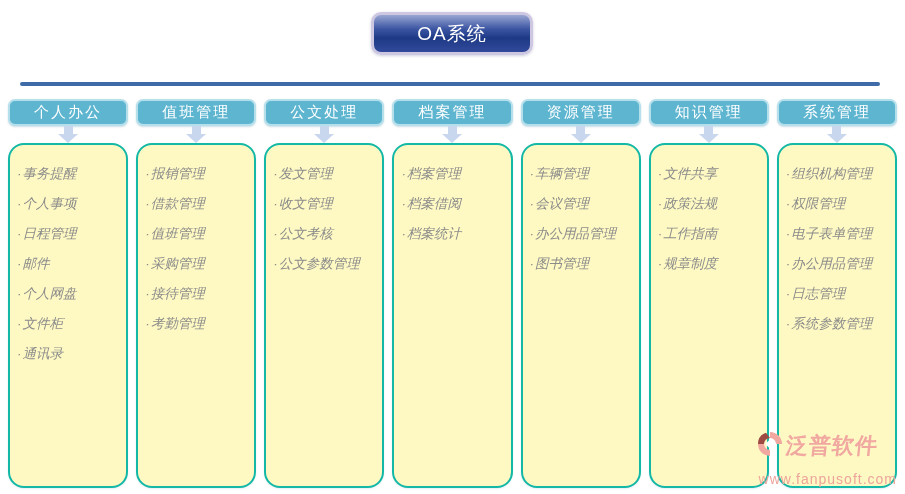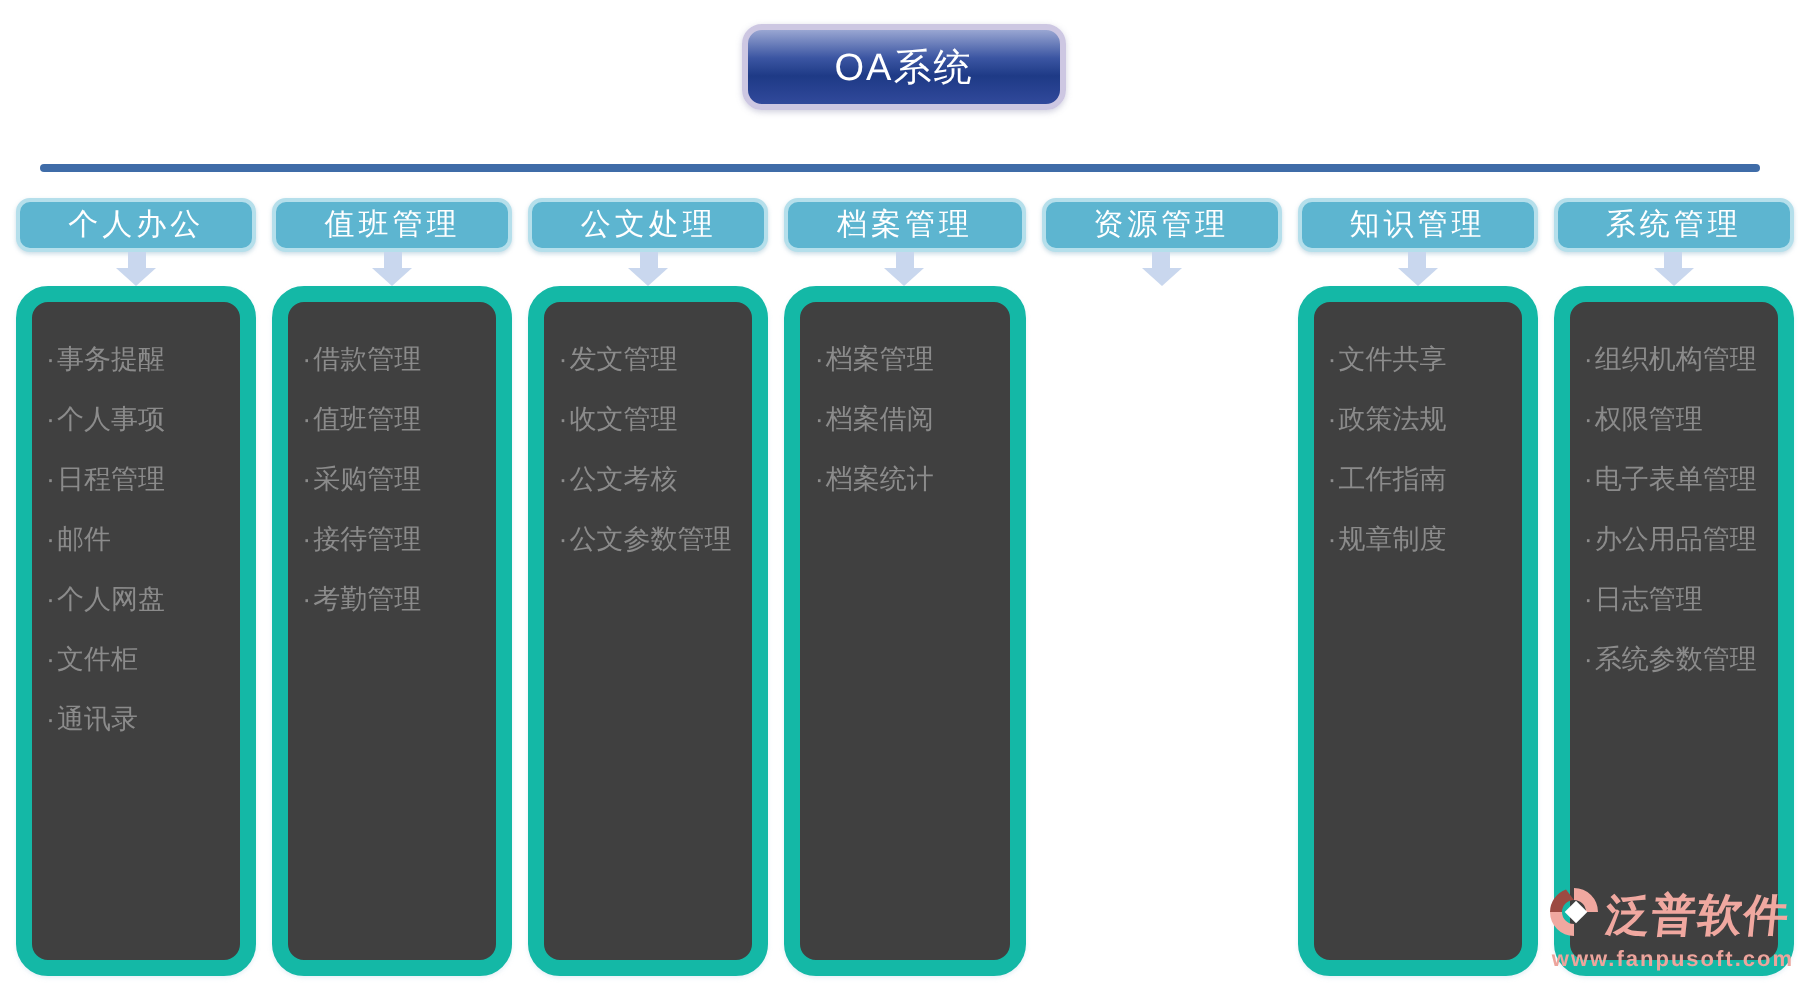--- a/index.html
+++ b/index.html
@@ -73,26 +73,27 @@
     background: #c9d7ee;
   }
   .arrow .head {
     width: 0; height: 0;
     border-left: 10px solid transparent;
     border-right: 10px solid transparent;
     border-top: 9px solid #c9d7ee;
   }
   .panel {
     flex: 1;
-    background: #404040;
-    border: 8px solid #14b8a6;
+    background: #fef9c3;
+    border: 2px solid #14b8a6;
     border-radius: 16px;
     padding: 14px 4px 6px 7px;
     overflow: hidden;
     box-shadow: 0 1px 2px rgba(180,210,225,0.35);
+    font-style: italic;
   }
   .panel ul { list-style: none; }
   .panel li {
     color: #8b8b8b;
     font-size: 13.5px;
     line-height: 30px;
     white-space: nowrap;
   }
   .panel li::before {
     content: "\00B7";
@@ -117,24 +118,24 @@
   }
   .wm-brand {
     color: #f0a8a0;
     font-size: 22px;
     font-weight: bold;
     letter-spacing: 1px;
     transform: skewX(-6deg);
   }
   .wm-url {
     color: #eda49c;
-    font-size: 11px;
-    font-weight: bold;
+    font-size: 14px;
+    font-weight: normal;
     letter-spacing: 1px;
-    margin-top: 2px;
+    margin-top: 12px;
     margin-left: 2px;
   }
 </style>
 </head>
 <body>
 
 <div class="title-box">
   <span>OA系统</span>
 </div>
 
@@ -160,20 +161,21 @@
       </div>
     </div>
     <div class="column">
       <div class="col-header">值班管理</div>
       <div class="arrow">
         <span class="stem"></span>
         <span class="head"></span>
       </div>
       <div class="panel">
         <ul>
+          <li>报销管理</li>
           <li>借款管理</li>
           <li>值班管理</li>
           <li>采购管理</li>
           <li>接待管理</li>
           <li>考勤管理</li>
         </ul>
       </div>
     </div>
     <div class="column">
       <div class="col-header">公文处理</div>
@@ -202,20 +204,28 @@
           <li>档案借阅</li>
           <li>档案统计</li>
         </ul>
       </div>
     </div>
     <div class="column">
       <div class="col-header">资源管理</div>
       <div class="arrow">
         <span class="stem"></span>
         <span class="head"></span>
+      </div>
+      <div class="panel">
+        <ul>
+          <li>车辆管理</li>
+          <li>会议管理</li>
+          <li>办公用品管理</li>
+          <li>图书管理</li>
+        </ul>
       </div>
     </div>
     <div class="column">
       <div class="col-header">知识管理</div>
       <div class="arrow">
         <span class="stem"></span>
         <span class="head"></span>
       </div>
       <div class="panel">
         <ul>

